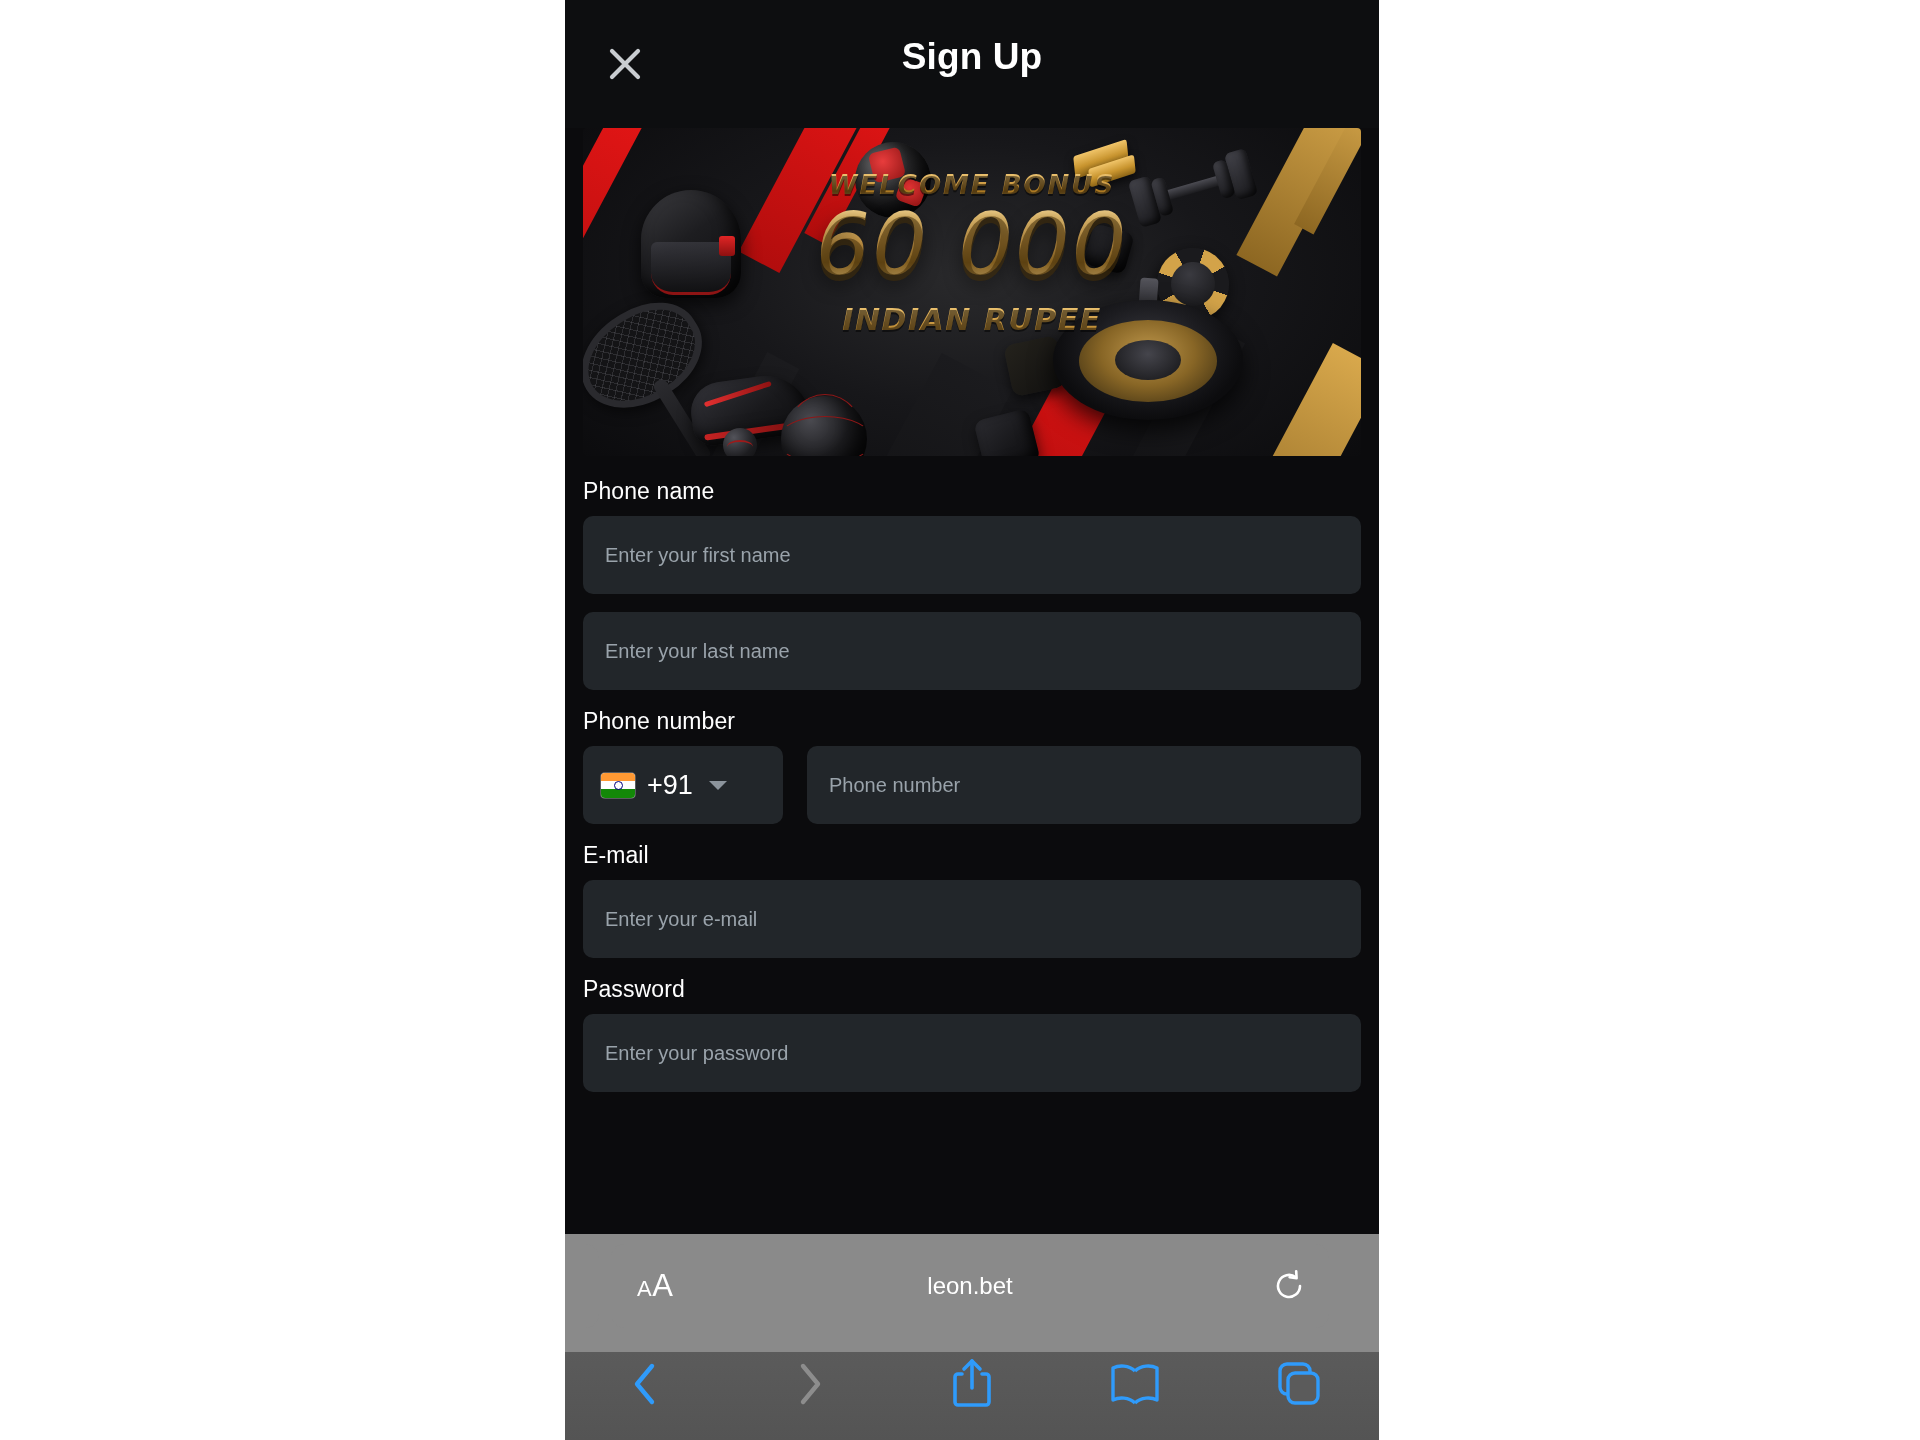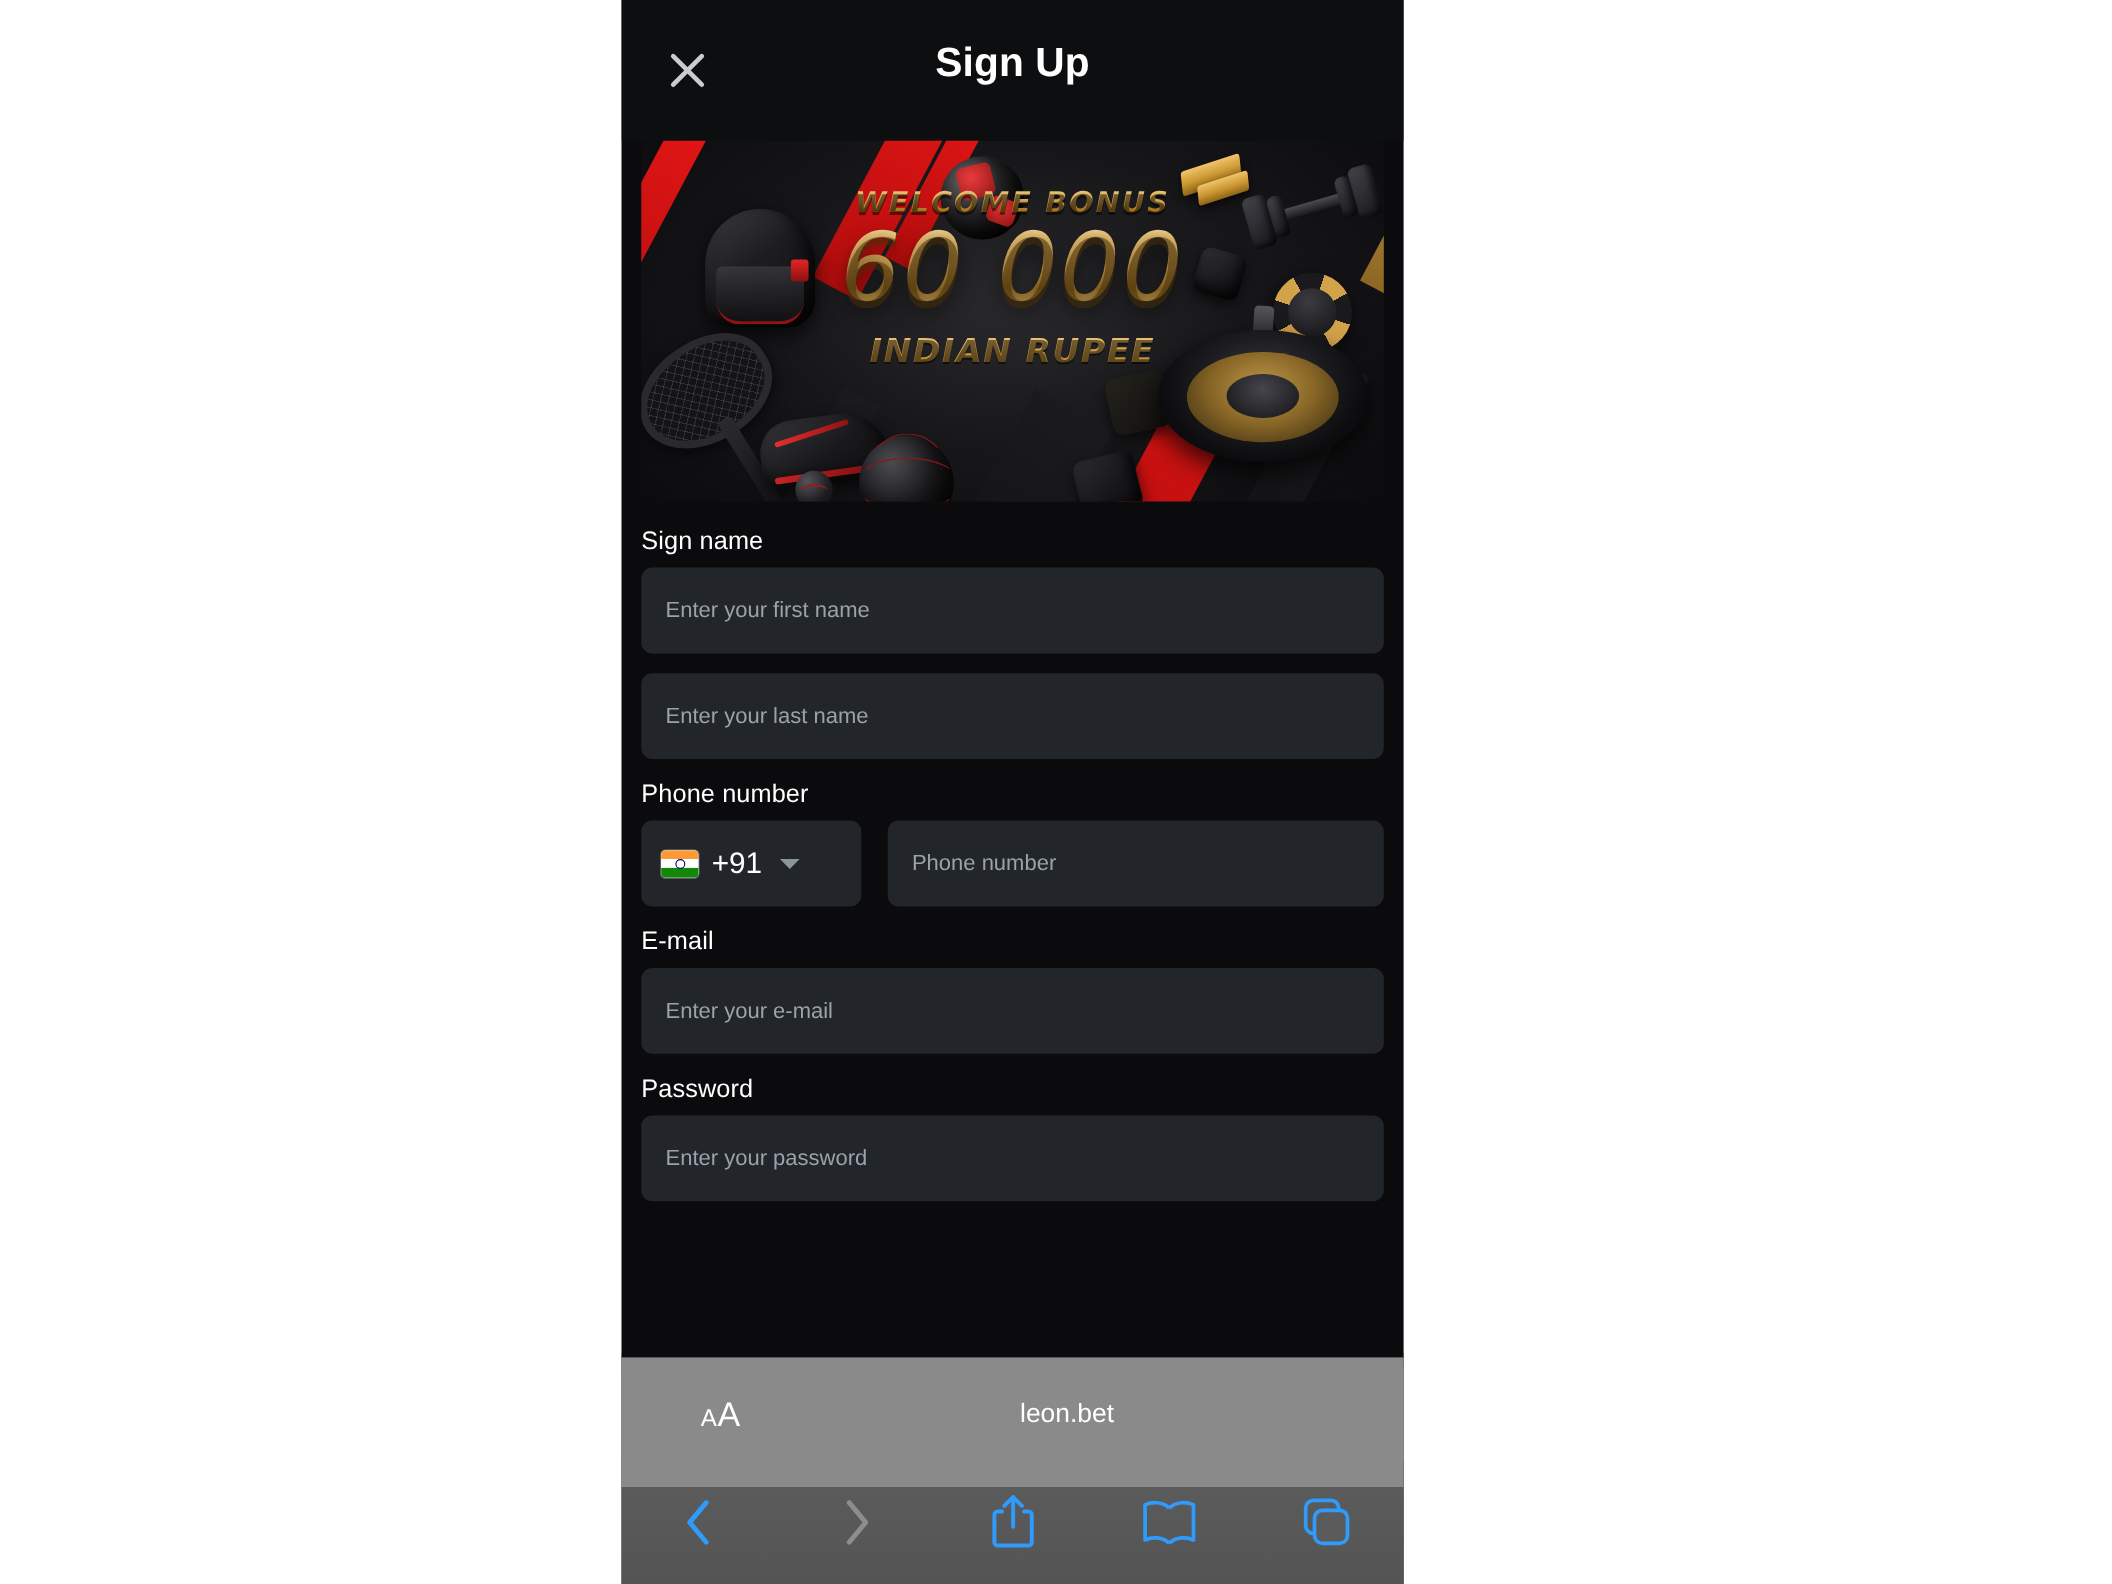--- a/index.html
+++ b/index.html
@@ -14,21 +14,21 @@
     position: relative;
     width: 1920px;
     height: 1440px;
     background: #ffffff;
   }
   
   #phone {
     position: absolute;
     left: 565px;
     top: 0;
-    width: 711px;
+    width: 814px;
     height: 1440px;
     background: #0b0b0d;
     overflow: hidden;
   }
 
   
   .modal-header {
     position: relative;
     height: 128px;
     background: #0d0e10;
@@ -502,21 +502,21 @@
       <div class="banner-text">
         <div class="bonus-top">WELCOME BONUS</div>
         <div class="bonus-amount">60 000</div>
         <div class="bonus-currency">INDIAN RUPEE</div>
       </div>
     </div>
 
     <div class="form">
 
       <div class="field">
-        <div class="field-label">Sign name</div>
+        <div class="field-label">Phone name</div>
         <div class="input">
           <span class="ph">Enter your first name</span>
         </div>
       </div>
 
       <div class="field">
         <div class="input">
           <span class="ph">Enter your last name</span>
         </div>
       </div>

